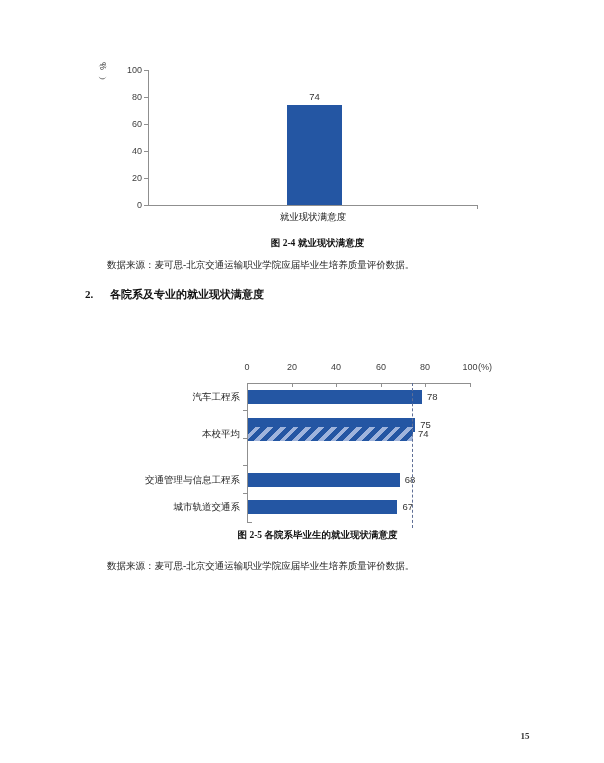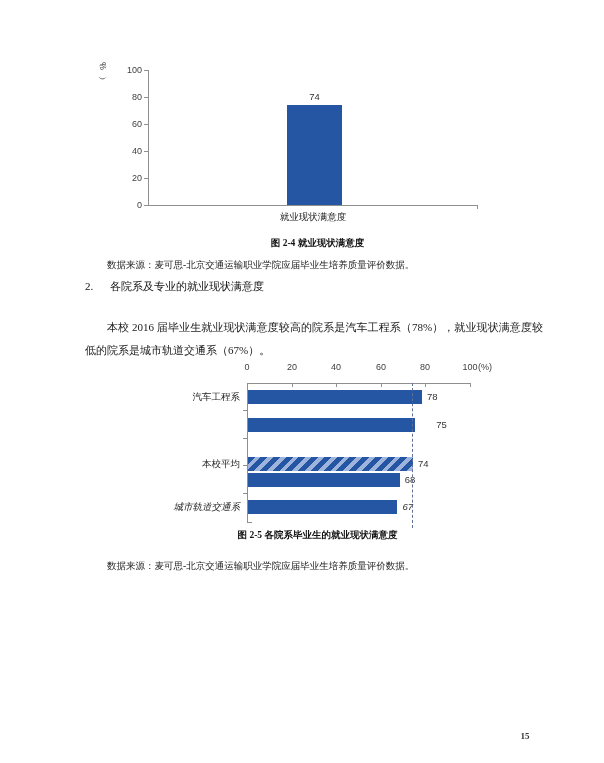--- a/index.html
+++ b/index.html
@@ -20,31 +20,31 @@
   .tick-h{width:5px; height:1px; left:144px;}
   .tick-v{width:1px; height:4px;}
   .c1-bar{left:287px; width:55px; background:#2456A3;}
   .c1-val{left:287px; width:55px; text-align:center; font-size:9.5px; color:#333; line-height:12px;}
   .c1-cat{left:148px; width:330px; text-align:center; top:211px; font-size:9.5px; color:#222;}
   
   .caption{left:85px; width:465px; text-align:center; font-weight:bold; font-size:9.5px; color:#111;}
   .cap1{top:237px;} .cap2{top:529px;}
   .srcline{left:85px; font-size:9.5px; color:#222;margin-left:22px;}
   .src1{top:259px;} .note2{top:547px;} .src2{top:560px;}
-  .heading{left:85px; top:279px; font-size:11px; font-weight:normal; color:#111;}
+  .heading{left:85px; top:287px; font-size:11px; font-weight:bold; color:#111;}
   .heading .num{display:inline-block; width:25px;}
   .para{left:85px; top:316px; width:458px; font-size:11px; line-height:23px; text-align:justify; text-indent:2em; color:#1a1a1a;}
   
   .xtick{top:362px; width:30px; text-align:center; font-size:9px; color:#404040;}
   .xt0{left:232px;} .xt1{left:277px;} .xt2{left:321px;} .xt3{left:366px;} .xt4{left:410px;} .xt5{left:455px;}
   .c2-unit{left:478px; top:362px; font-size:9px; color:#404040;}
   .c2-taxis{left:247px; top:383px; width:224px; height:1px;}
   .c2-laxis{left:247px; top:383px; width:1px; height:140px;}
   .c2row{left:0; width:576px; height:14px;}
-  .r0{top:390px;} .r1{top:418px;} .r2{top:457px;} .r3{top:473px;} .r4{top:500px;font-style:italic;}
+  .r0{top:390px;} .r1{top:418px;} .r2{top:427px;} .r3{top:473px;} .r4{top:500px;}
   .c2label{position:absolute; left:60px; width:180px; text-align:right; font-size:9.5px; color:#222; line-height:14px; top:0;}
   .hbar{position:absolute; left:248px; top:0; height:14px; background:#2456A3;}
   .hval{position:absolute; top:0; font-size:9.5px; color:#333; line-height:14px;}
   .refline{top:383px; height:145px; width:0; border-left:1px dashed #5F6F96;}
   .pagenum{left:513px; top:731px; width:24px; text-align:center; font-size:9px; font-weight:bold; color:#333;}
 </style>
 </head>
 <body>
 
 <div class="page">
@@ -73,21 +73,20 @@
     <div class="abs c1-val sans" style="top: 91.1px;">74</div>
     <div class="abs c1-cat">就业现状满意度</div>
   </div>
 
   <div class="abs caption cap1">图 2-4  就业现状满意度</div>
   <div class="abs srcline src1">数据来源：麦可思-北京交通运输职业学院应届毕业生培养质量评价数据。</div>
 
   <div class="abs heading">
     <span class="num">2.</span><span>各院系及专业的就业现状满意度</span>
   </div>
-  <div class="abs para">本校 2016 届毕业生就业现状满意度较高的院系是汽车工程系（78%），就业现状满意度较低的院系是城市轨道交通系（67%）。</div>
 
   <div>
     <span class="abs xtick sans xt0">0</span>
     <span class="abs xtick sans xt1">20</span>
     <span class="abs xtick sans xt2">40</span>
     <span class="abs xtick sans xt3">60</span>
     <span class="abs xtick sans xt4">80</span>
     <span class="abs xtick sans xt5">100</span>
     <span class="abs c2-unit sans">(%)</span>
 
@@ -105,28 +104,29 @@
     <div class="abs axis tick-h" style="left:243px; top:493px"></div>
     <div class="abs axis tick-h" style="left:247px; top:522px"></div>
 
     <div class="abs c2row r0">
       <span class="c2label">汽车工程系</span>
       <div class="hbar" style="width: 173.94px; background: rgb(36, 86, 163);"></div>
       <span class="hval sans" style="left: 426.94px;">78</span>
     </div>
     <div class="abs c2row r1">
       <div class="hbar" style="width: 167.25px; background: rgb(36, 86, 163);"></div>
-      <span class="hval sans" style="left: 420.25px; margin-left: 16px;">75</span>
+      <span class="hval sans" style="left: 420.25px;">75</span>
     </div>
     <div class="abs c2row r2">
       <span class="c2label">本校平均</span>
       <div class="hbar" style="width: 165.02px; background: repeating-linear-gradient(135deg, rgb(36, 86, 163) 0px, rgb(36, 86, 163) 5px, rgb(159, 180, 220) 5px, rgb(159, 180, 220) 9px);"></div>
       <span class="hval sans" style="left: 418.02px;">74</span>
     </div>
     <div class="abs c2row r3">
+      <span class="c2label">交通管理与信息工程系</span>
       <div class="hbar" style="width: 151.64px; background: rgb(36, 86, 163);"></div>
       <span class="hval sans" style="left: 404.64px;">68</span>
     </div>
     <div class="abs c2row r4">
       <span class="c2label">城市轨道交通系</span>
       <div class="hbar" style="width: 149.41px; background: rgb(36, 86, 163);"></div>
       <span class="hval sans" style="left: 402.41px;">67</span>
     </div>
 
     <div class="abs refline" style="left: 412.02px; border-left-color: rgb(95, 111, 150);"></div>

